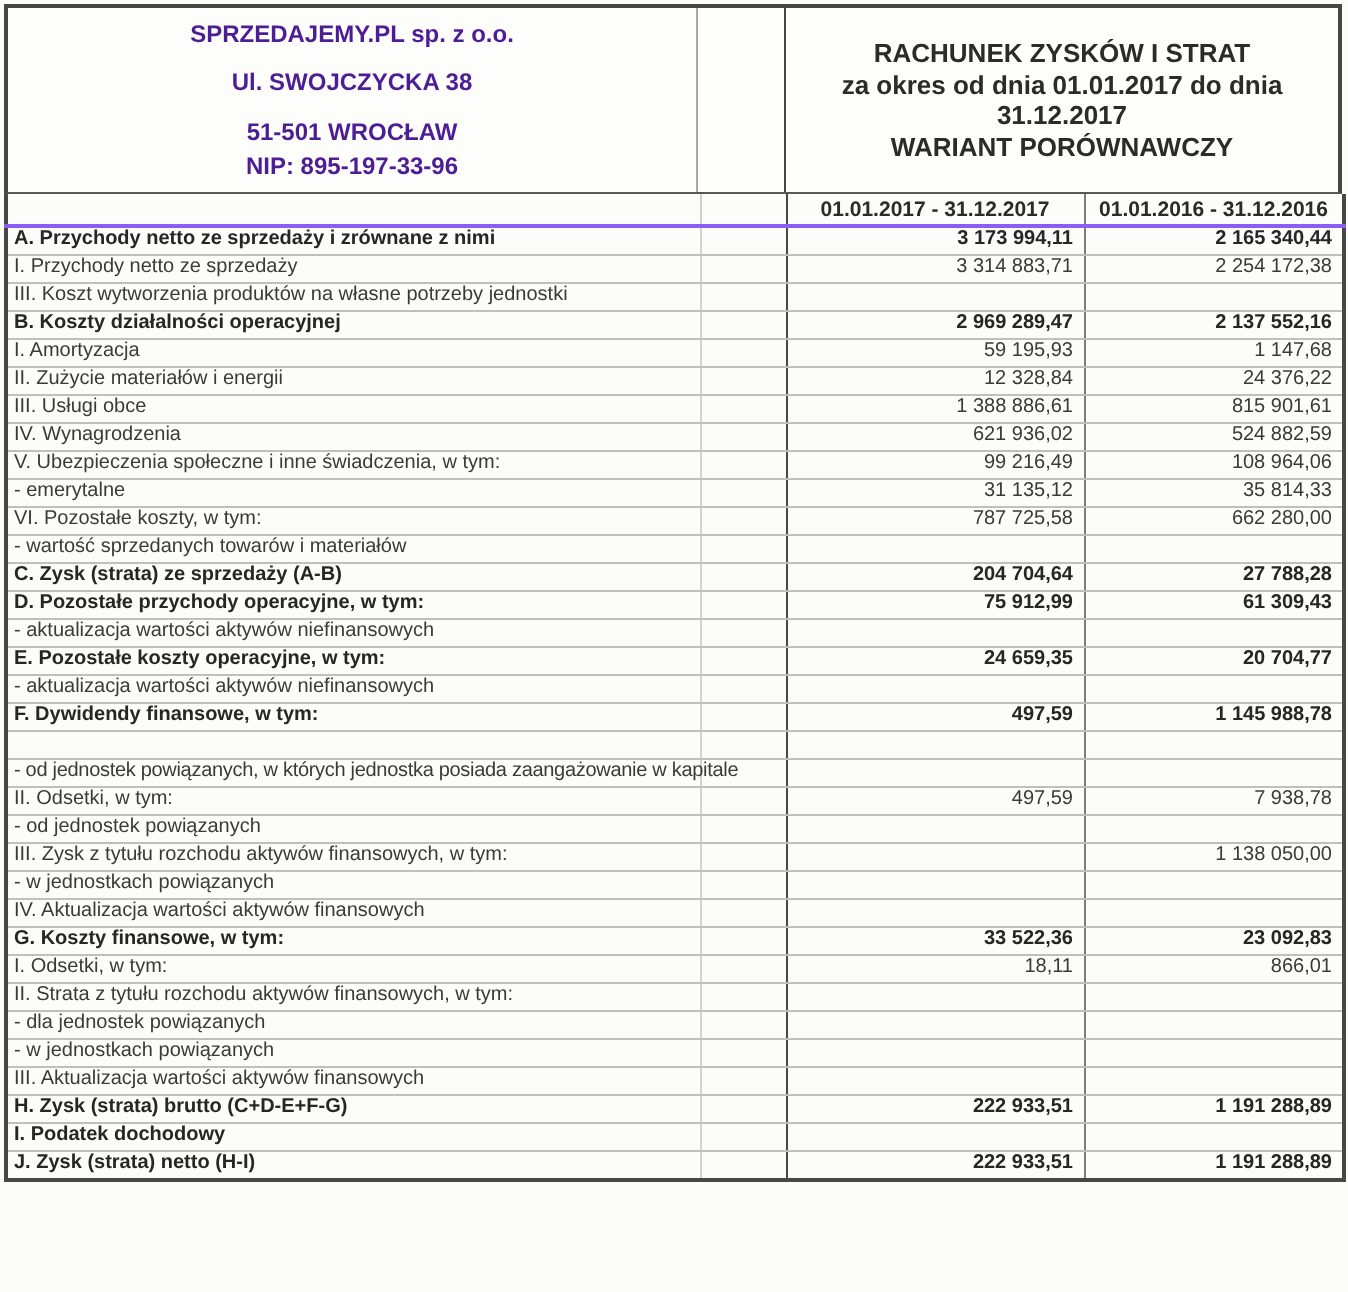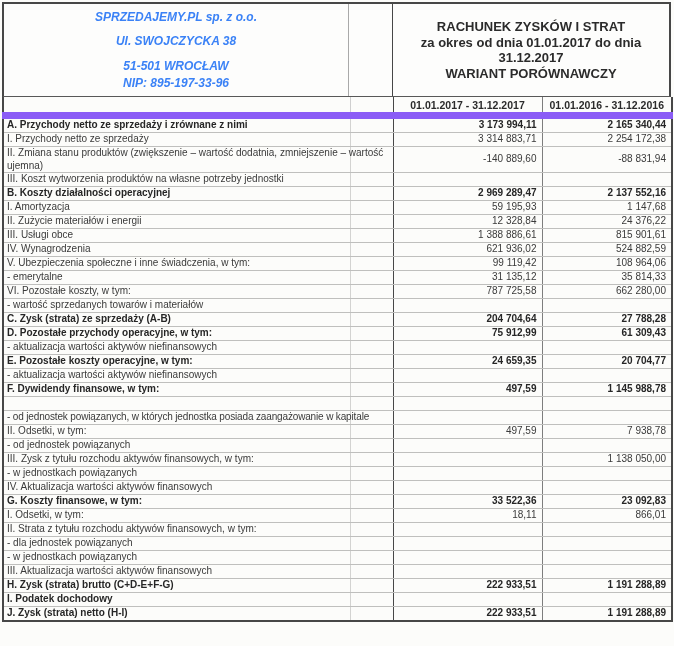--- a/index.html
+++ b/index.html
@@ -3,35 +3,35 @@
 <meta charset="utf-8">
 <style>
   html,body{margin:0;padding:0;}
   body{background:#e9e9e7;font-family:"Liberation Sans","DejaVu Sans",sans-serif;}
   .page{position:relative;width:674px;height:646px;background:#fcfcfa;overflow:hidden;color:#323232;}
   .doc{position:absolute;left:2px;top:2px;width:669px;}
 
   
   .head{display:flex;box-sizing:border-box;border:2px solid #474747;border-bottom:1px solid #585858;height:95px;background:#fdfdfc;}
   .head .company{width:345px;box-sizing:border-box;border-right:1px solid #a9a9a9;text-align:center;padding-top:7px;}
-  .company-line{font-weight:bold;font-size:12px;line-height:13px;color:#3b82f6;font-style:italic;}
+  .company-line{font-weight:bold;font-size:12px;line-height:13px;color:#4c1d95;}
   .company-line.l1{margin-bottom:11px;}
   .company-line.l2{margin-bottom:12px;}
   .company-line.l3{margin-bottom:4px;}
   .head .gap{width:44px;box-sizing:border-box;border-right:1px solid #474747;}
   .head .report{flex:1;display:flex;flex-direction:column;justify-content:center;text-align:center;font-weight:bold;font-size:13px;line-height:15.5px;color:#2b2b2b;padding:0 6px;}
 
   
   table{border-collapse:collapse;table-layout:fixed;width:669px;background:transparent;
         border-left:2px solid #474747;border-right:2px solid #474747;border-bottom:2px solid #474747;}
   col.c-label{width:390px;}
   col.c-v1{width:149px;}
   col.c-v2{width:130px;}
   thead th{height:15px;font-size:10.5px;font-weight:bold;color:#2b2b2b;text-align:center;
-           border-bottom:7px solid #8b5cf6;padding:0;}
+           border-bottom:2px solid #8b5cf6;padding:0;}
   th.h-label{background:linear-gradient(to right,#cfcfcf,#cfcfcf) no-repeat 346px 0/1px 100%;}
   th.h-v1{border-left:1px solid #474747;}
   th.h-v2{border-left:1px solid #7d7d7d;}
   tbody td{height:13px;font-size:10px;line-height:12.5px;padding:0 4px;border-bottom:1px solid #bfbfbd;
            vertical-align:middle;color:#3a3a3a;}
   td.label{padding-left:3px;padding-right:2px;
            background:linear-gradient(to right,#d3d3d1,#d3d3d1) no-repeat 346px 0/1px 100%;}
   td.val{text-align:right;padding-right:5px;white-space:nowrap;}
   td.v1{border-left:1px solid #474747;}
   td.v2{border-left:1px solid #7d7d7d;margin-top:48px;}
@@ -78,25 +78,20 @@
     <td class="label">A. Przychody netto ze sprzedaży i zrównane z nimi</td>
     <td class="val v1">3 173 994,11</td>
     <td class="val v2">2 165 340,44</td>
   </tr>
           <tr>
     <td class="label">I. Przychody netto ze sprzedaży</td>
     <td class="val v1">3 314 883,71</td>
     <td class="val v2">2 254 172,38</td>
   </tr>
           <tr>
-    <td class="label">II. Zmiana stanu produktów (zwiększenie – wartość dodatnia, zmniejszenie – wartość ujemna)</td>
-    <td class="val v1">-140 889,60</td>
-    <td class="val v2">-88 831,94</td>
-  </tr>
-          <tr>
     <td class="label">III. Koszt wytworzenia produktów na własne potrzeby jednostki</td>
     <td class="val v1"></td>
     <td class="val v2"></td>
   </tr>
           <tr class="bold">
     <td class="label">B. Koszty działalności operacyjnej</td>
     <td class="val v1">2 969 289,47</td>
     <td class="val v2">2 137 552,16</td>
   </tr>
           <tr>
@@ -114,21 +109,21 @@
     <td class="val v1">1 388 886,61</td>
     <td class="val v2">815 901,61</td>
   </tr>
           <tr>
     <td class="label">IV. Wynagrodzenia</td>
     <td class="val v1">621 936,02</td>
     <td class="val v2">524 882,59</td>
   </tr>
           <tr>
     <td class="label">V. Ubezpieczenia społeczne i inne świadczenia, w tym:</td>
-    <td class="val v1">99 119,42</td>
+    <td class="val v1">99 216,49</td>
     <td class="val v2">108 964,06</td>
   </tr>
           <tr>
     <td class="label">- emerytalne</td>
     <td class="val v1">31 135,12</td>
     <td class="val v2">35 814,33</td>
   </tr>
           <tr>
     <td class="label">VI. Pozostałe koszty, w tym:</td>
     <td class="val v1">787 725,58</td>

